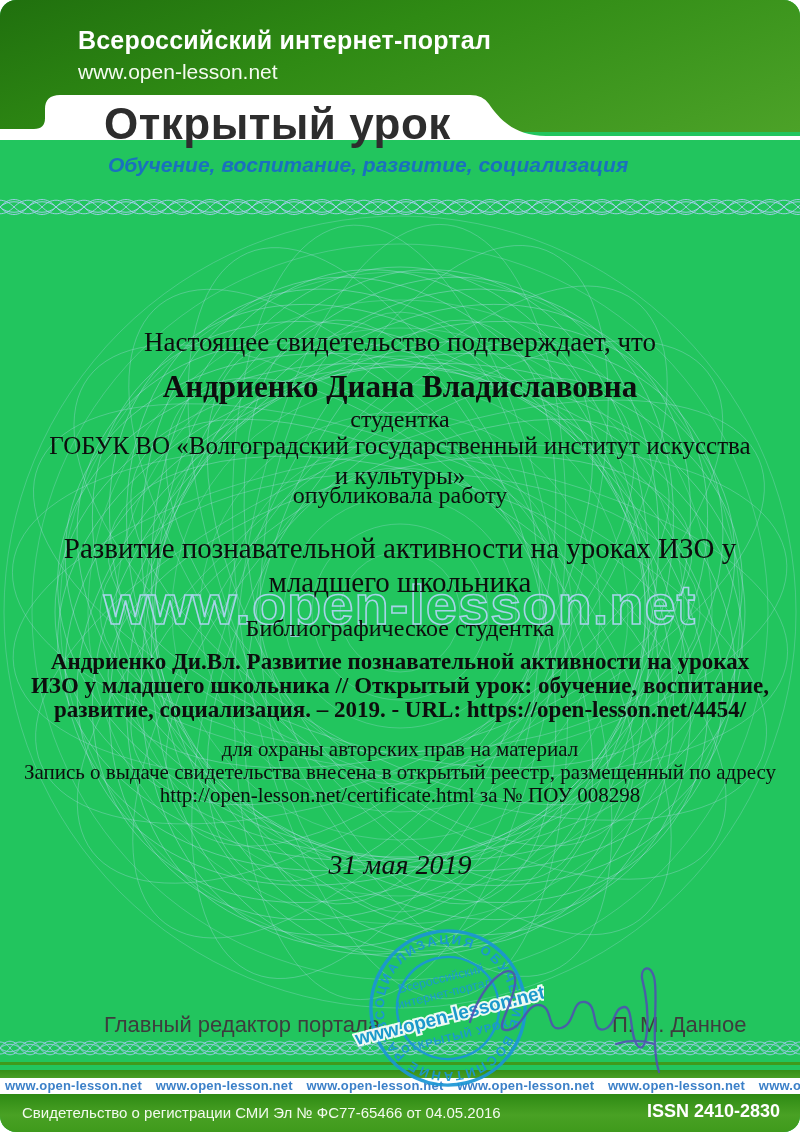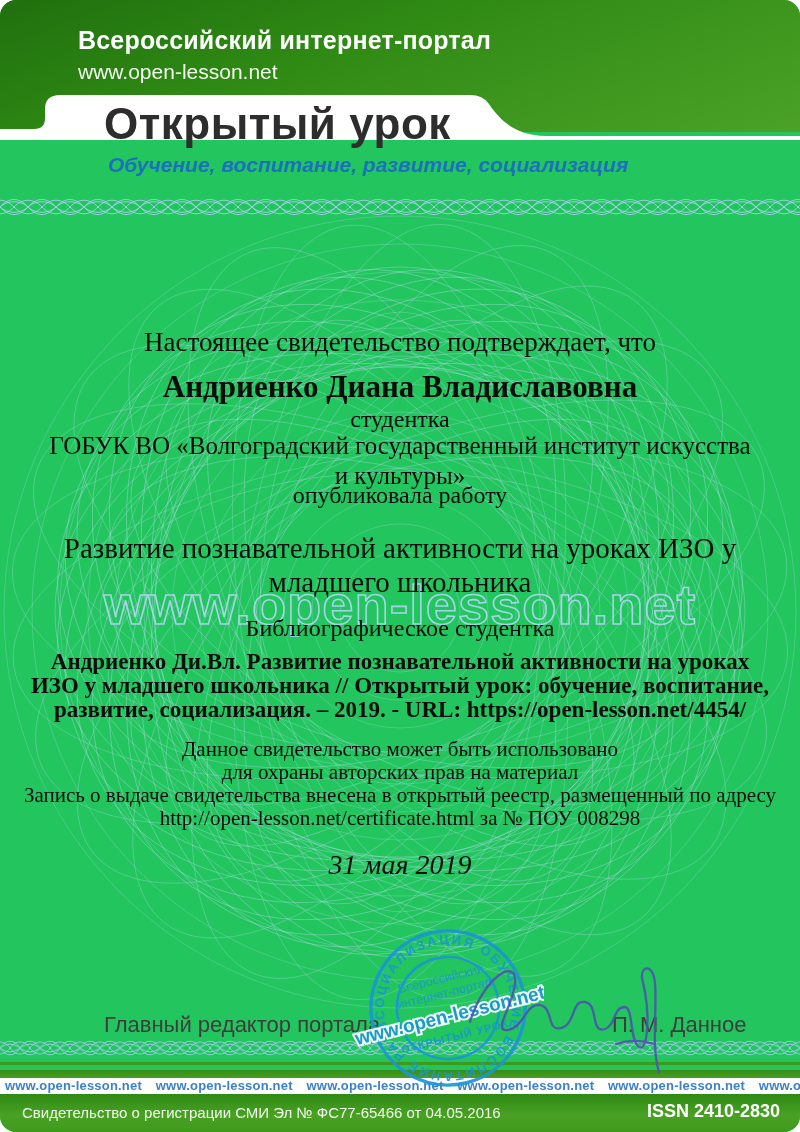--- a/index.html
+++ b/index.html
@@ -208,21 +208,20 @@
   </div>
   <div class="ctext action">опубликовала работу</div>
   <div class="ctext work-title">
     <span class="inner">Развитие познавательной активности на уроках ИЗО у младшего школьника</span>
   </div>
   <div class="ctext biblio-label">Библиографическое студентка</div>
   <div class="ctext citation">
     <span class="inner">Андриенко Ди.Вл. Развитие познавательной активности на уроках ИЗО у младшего школьника // Открытый урок: обучение, воспитание, развитие, социализация. – 2019. - URL: https://open-lesson.net/4454/</span>
   </div>
   <div class="ctext usage">
-    <div>Данное свидетельство может быть использовано</div>
     <div>для охраны авторских прав на материал</div>
     <div>Запись о выдаче свидетельства внесена в открытый реестр, размещенный по адресу</div>
     <div>http://open-lesson.net/certificate.html за № ПОУ 008298</div>
   </div>
   <div class="ctext date-line">31 мая 2019</div>
 
   <div class="sig-label">Главный редактор портала</div>
   <div class="signer-name">П. М. Данное</div>
 
   <svg class="stamp-svg" width="192" height="192" viewBox="-96 -96 192 192">

